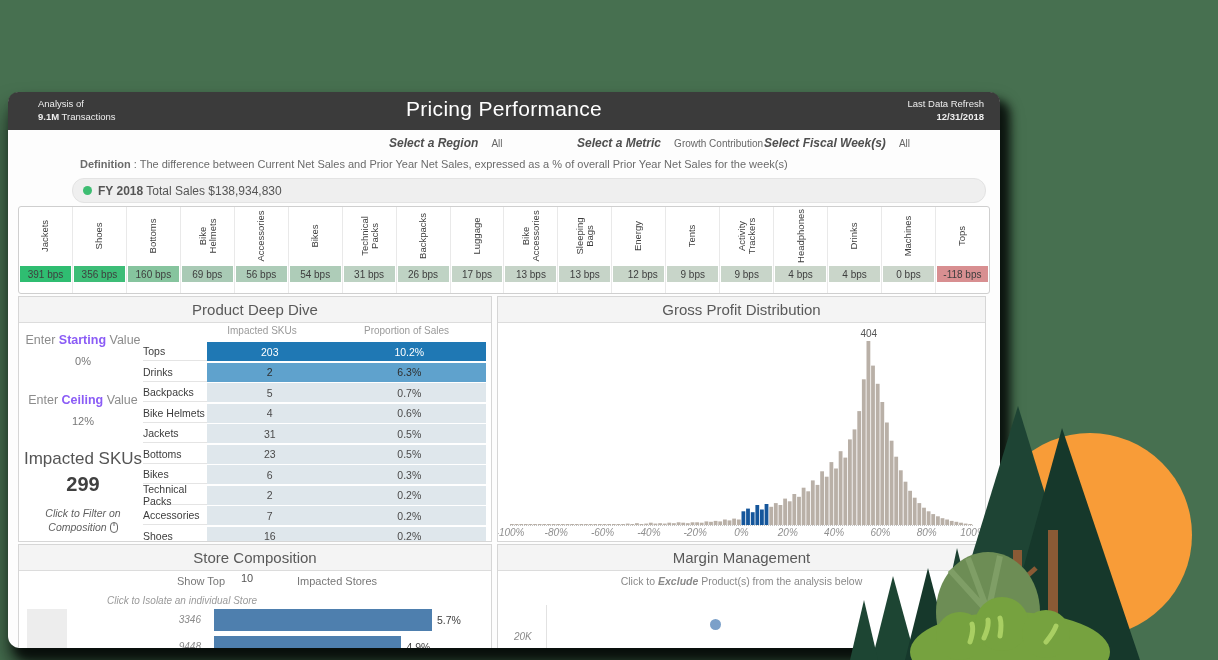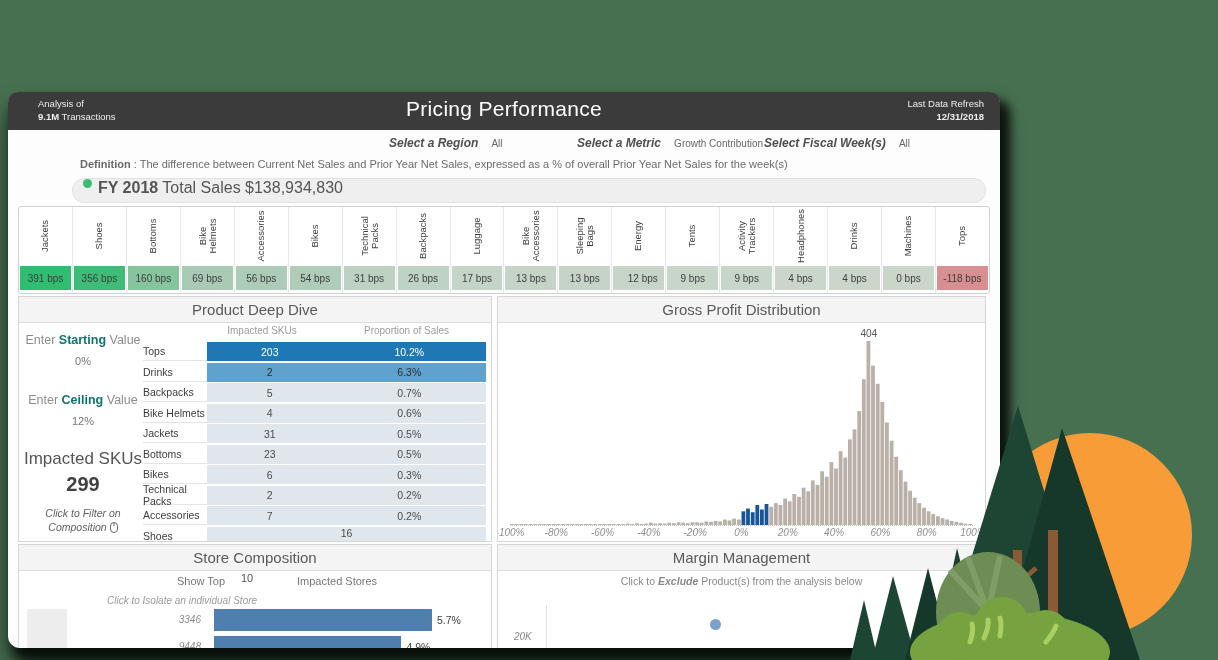--- a/index.html
+++ b/index.html
@@ -20,40 +20,40 @@
   .filters{position:absolute;top:44px;left:0;right:0;height:22px;font-size:11px;color:#555;}
   .fgroup{position:absolute;white-space:nowrap;cursor:pointer;}
   .flabel{font-style:italic;font-weight:bold;color:#4f4f4f;font-size:12px;}
   .fvalue{font-size:10px;color:#666;margin-left:10px;}
   
   .badge{position:absolute;left:4px;top:62px;width:58px;height:56px;border-radius:50% 50% 50% 6px;
          color:#fff;font-size:11.5px;text-align:center;display:flex;flex-direction:column;
          justify-content:center;line-height:14px;}
   .definition{position:absolute;left:72px;top:66px;right:16px;font-size:11px;color:#6b6b6b;}
   .fybar{position:absolute;left:64px;top:86px;right:14px;height:23px;background:#efefef;
-         border:1px solid #e3e3e3;border-radius:12px;display:flex;align-items:flex-start;font-size:16px;color:#555;}
+         border:1px solid #e3e3e3;border-radius:12px;display:flex;align-items:center;font-size:12px;color:#555;}
   .fydot{width:9px;height:9px;border-radius:50%;margin:0 6px 0 10px;}
   
   .strip{position:absolute;left:10px;right:10px;top:114px;height:86px;background:#fff;
          border:1px solid #cfcfcf;border-radius:3px;display:flex;overflow:hidden;}
   .scol{flex:1 1 0;display:flex;flex-direction:column;border-right:1px solid #e9e9e9;min-width:0;}
   .scol:last-child{border-right:none;}
   .sname{height:58px;display:flex;align-items:center;justify-content:center;overflow:hidden;}
   .sname>div{transform:rotate(-90deg);width:56px;font-size:9.5px;color:#3c3c3c;text-align:center;line-height:1.05;}
-  .sval{height:24px;margin:1px;display:flex;align-items:center;justify-content:center;
+  .sval{height:16px;margin:1px;display:flex;align-items:center;justify-content:center;
         font-size:10px;color:#3e3e3e;cursor:pointer;}
   
   .panel{position:absolute;background:#fff;border:1px solid #d6d6d6;}
   .ptitle{height:25px;background:#f4f4f4;border-bottom:1px solid #dcdcdc;display:flex;
           align-items:center;justify-content:center;font-size:15px;color:#595959;}
   .pbody{position:absolute;left:0;right:0;top:26px;bottom:0;overflow:hidden;}
   
   .ddinfo{position:absolute;left:4px;top:0;width:120px;text-align:center;color:#8c8c8c;}
   .ddlab{font-size:12.5px;margin-top:10px;}
-  .ddlab .b{color:#0f766e;text-align:right;}
+  .ddlab .b{color:#8b5cf6;text-align:right;}
   .ddval{font-size:11px;color:#777;margin-top:8px;cursor:pointer;}
   .ddsku{font-size:17px;color:#555;margin-top:22px;}
   .ddnum{font-size:20px;font-weight:bold;color:#404040;margin-top:4px;}
   .ddnote{font-size:10.5px;font-style:italic;color:#5f5f5f;margin-top:10px;line-height:14px;cursor:pointer;}
   .ddtable{position:absolute;left:124px;right:5px;top:2px;}
   .ddhead{display:flex;font-size:10px;color:#9a9a9a;margin-bottom:6px;}
   .ddhead .sp{width:64px;}
   .ddhead .c1{width:45%;text-align:center;}
   .ddhead .c2{width:55%;text-align:center;}
   .ddrow{display:flex;height:19px;margin-bottom:1.5px;cursor:pointer;}
@@ -320,21 +320,21 @@
           </div>
           <div class="ddrow">
             <div class="ddname">Accessories</div>
             <div class="dddata" style="background: rgb(223, 231, 236); color: rgb(74, 74, 74);">
               <div class="v1">7</div>
               <div class="v2">0.2%</div>
             </div>
           </div>
           <div class="ddrow">
             <div class="ddname">Shoes</div>
-            <div class="dddata" style="background: rgb(223, 231, 236); color: rgb(74, 74, 74); flex-direction: column;">
+            <div class="dddata" style="background: rgb(223, 231, 236); color: rgb(74, 74, 74);">
               <div class="v1">16</div>
               <div class="v2">0.2%</div>
             </div>
           </div>
         </div>
     </div>
   </div>
 
   <div class="panel" style="left:489px;top:204px;width:487px;height:244px">
     <div class="ptitle">Gross Profit Distribution</div>

